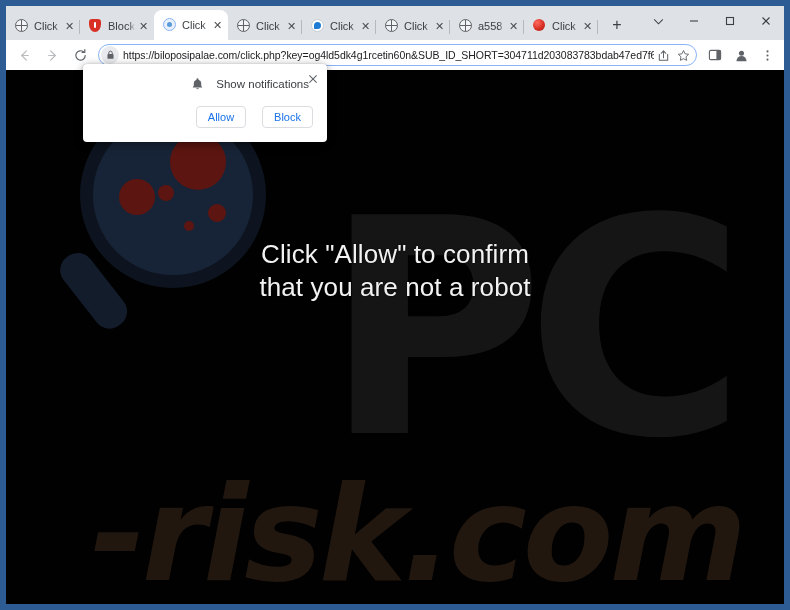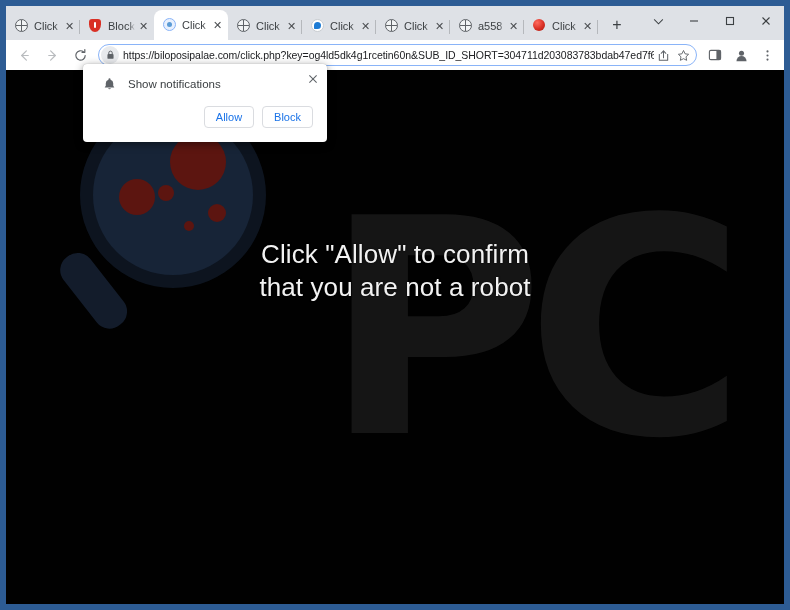--- a/index.html
+++ b/index.html
@@ -367,38 +367,39 @@
   #bubble-title {
     padding: 18px 34px 0 18px;
     font-size: 12.5px;
     color: #202124;
     line-height: 16px;
   }
   #bubble-option-row {
     display: flex;
     align-items: center;
     padding: 12px 18px 0 18px;
+    justify-content: flex-end;
   }
   #bell-icon-wrap {
     width: 16px; height: 16px;
     flex: 0 0 16px;
     margin-right: 11px;
     display: flex;
     align-items: center;
     justify-content: center;
   }
   #bubble-option-label {
     font-size: 11.5px;
     color: #3c4043;
     line-height: 16px;
   }
   #bubble-actions {
     display: flex;
     justify-content: flex-end;
-    gap: 8px;
+    gap: 16px;
     padding: 14px 14px 14px 18px;
   }
   .bubble-btn {
     min-width: 50px;
     height: 22px;
     border: 1px solid #dadce0;
     border-radius: 4px;
     background: #ffffff;
     color: #1a73e8;
     font-size: 11px;
@@ -561,20 +562,21 @@
         <circle cx="7" cy="2.6" r="1.15" fill="#5f6368"></circle>
         <circle cx="7" cy="7" r="1.15" fill="#5f6368"></circle>
         <circle cx="7" cy="11.4" r="1.15" fill="#5f6368"></circle>
       </svg>
     </div>
   </div>
 
   <div id="page-viewport">
 
     <div id="watermark-pc">PC</div>
+    <div id="watermark-risk">-risk.com</div>
 
     <svg id="scan-graphic" viewBox="0 0 230 290">
 
       <rect x="28" y="168" width="34" height="86" rx="16" transform="rotate(-38 45 210)" fill="#131c2b"></rect>
 
       <circle cx="125" cy="115" r="93" fill="#0d141f"></circle>
       <circle cx="125" cy="115" r="80" fill="#172437"></circle>
 
       <circle cx="150" cy="82" r="28" fill="#5c1510"></circle>
       <circle cx="89" cy="117" r="18" fill="#5c1510"></circle>

